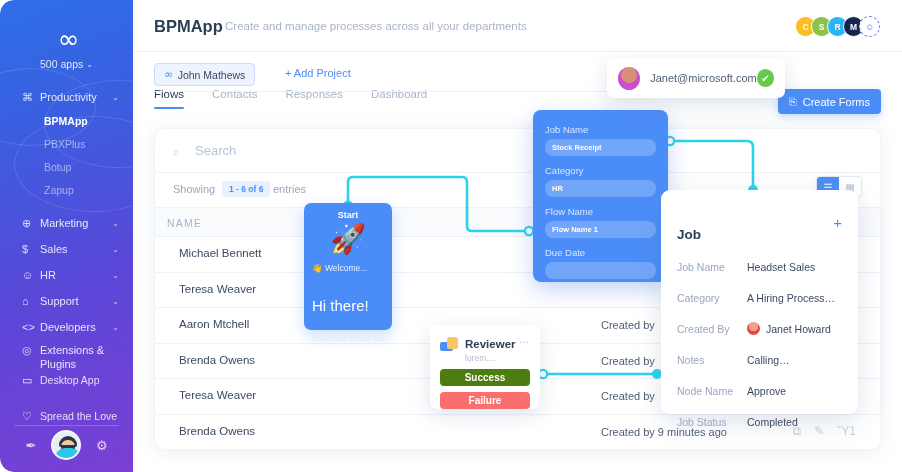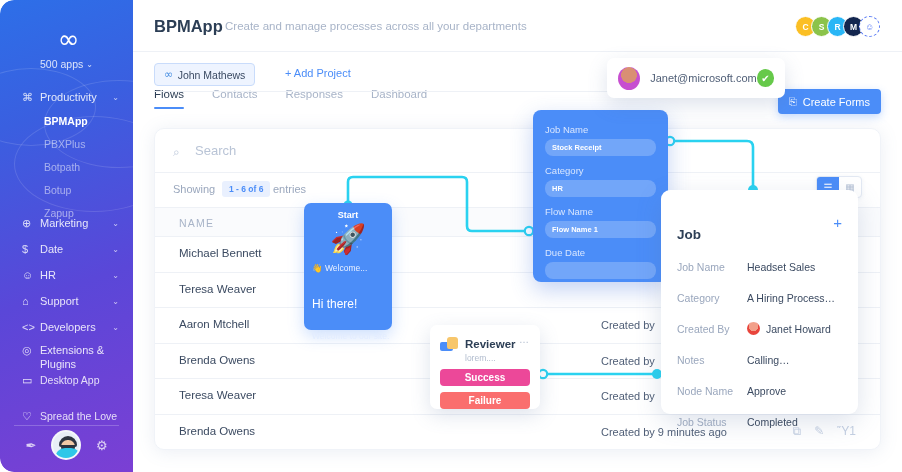--- a/index.html
+++ b/index.html
@@ -135,41 +135,41 @@
 
   .viewtoggle { position:absolute; right:18px; top:3px; display:flex;
                 border:1px solid #e3e9f3; border-radius:4px; overflow:hidden;
                 background:#fff; box-shadow: 0 1px 4px rgba(100,125,170,.10); }
   .vt { width: 22px; height: 20px; display:flex; align-items:center; justify-content:center;
         font-size: 10px; color:#b4c0d4; }
   .vt.active { background:#4b8df8; color:#fff; }
 
   .thead { height: 30px; background:#fafbfd; border-top:1px solid #eef1f6;
            border-bottom: 1px solid #eef1f6; position: relative; }
-  .th-name { position:absolute; left:24px; top:9px; font-size:10.5px; color:#a8b4c8;
+  .th-name { position:absolute; left:12px; top:9px; font-size:10.5px; color:#a8b4c8;
              letter-spacing: 1.2px; }
   .trow { height: 35.5px; position:relative; border-bottom: 1px solid #eef1f6; }
   .trow:last-child { border-bottom: none; }
   .td-name { position:absolute; left:24px; top:10px; font-size:11.5px; color:#3b4a61; }
   .td-created { position:absolute; left:446px; top:11px; font-size:11px; color:#4f5e76; }
   .row-actions { position:absolute; right:24px; top:9px; display:flex; gap:13px; }
   .ra { font-size: 12px; color:#c5d0e2; }
 
   
   #overlay { position:absolute; left:0; top:0; width:902px; height:472px; pointer-events:none; }
 
   
   .start-card {
     position:absolute; left:304px; top:203px; width:88px; height:127px;
     background:#4b8df8; border-radius:7px; box-shadow: 0 6px 16px rgba(75,141,248,.28);
   }
   .start-title { text-align:center; color:#fff; font-size:9px; font-weight:bold; margin-top:7px; }
   .rocket { text-align:center; font-size:29px; margin-top:5px; line-height:1; }
   .start-wel { color:#eaf1ff; font-size:8.5px; margin: 9px 0 9px 8px; }
-  .start-hi { color:#fff; font-size:12px; margin: 24px 0 0 8px; }
+  .start-hi { color:#fff; font-size:15px; margin: 24px 0 0 8px; }
   .start-msg { color:#e2ecff; font-size:8.5px; margin: 20px 0 0 8px; }
 
   
   .jn-card {
     position:absolute; left:533px; top:110px; width:135px; height:172px;
     background:#4b8df8; border-radius:8px; box-shadow: 0 8px 22px rgba(60,110,220,.30);
     padding: 14px 12px 0 12px;
   }
   .jn-lab { color:#d8e6ff; font-size:9.5px; margin-bottom:4px; }
   .jn-inp { height:17px; background:rgba(255,255,255,.22); border-radius:8px;
@@ -201,21 +201,21 @@
   .rev-ic { width:19px; height:16px; position:relative; margin-right:6px; margin-top:3px; }
   .rev-ic .b1 { position:absolute; left:0; top:5px; width:13px; height:9px;
                 background:#4b8df8; border-radius:2px; }
   .rev-ic .b2 { position:absolute; left:7px; top:0px; width:11px; height:12px;
                 background:#f7c66b; border-radius:3px 3px 2px 2px; }
   .rev-name { font-size:11.5px; color:#2c3e55; font-weight:bold; line-height:1.1; }
   .rev-sub { font-size:8.5px; color:#b0bbcd; margin-top:1px; }
   .rev-dots { margin-left:auto; font-size:10px; color:#b0bbcd; letter-spacing:1px; }
   .rev-btn { height:17px; border-radius:4px; display:flex; align-items:center;
              justify-content:center; color:#fff; font-size:10px; font-weight:bold; margin-top:6px; }
-  .rev-btn.ok { background:#ec4899; }
+  .rev-btn.ok { background:#4d7c0f; }
   .rev-btn.no { background:#fa6e6e; }
 
   
   .toast {
     position:absolute; left:607px; top:58px; width:178px; height:40px;
     background:#fff; border-radius:7px; box-shadow: 0 7px 20px rgba(90,115,160,.20);
     display:flex; align-items:center; padding: 0 11px;
   }
   .toast-av { width:23px; height:23px; border-radius:50%;
               background: radial-gradient(circle at 50% 35%, #d98f74 0 42%, #c74fd0 43% 100%);
@@ -242,34 +242,33 @@
     </div>
 
     <div style="position:absolute; left:0; top:84px; width:133px;">
       <div class="sb-group">
         <span class="gicon">⌘</span>
         <span class="glabel">Productivity</span>
         <span class="gchev">⌄</span>
       </div>
       <div class="sb-sub active">BPMApp</div>
       <div class="sb-sub">PBXPlus</div>
-      <div class="sb-sub">Botpath</div>
       <div class="sb-sub">Botup</div>
       <div class="sb-sub">Zapup</div>
     </div>
 
     <div style="position:absolute; left:0; top:210px; width:133px;">
       <div class="sb-group">
         <span class="gicon">⊕</span>
         <span class="glabel">Marketing</span>
         <span class="gchev">⌄</span>
       </div>
       <div class="sb-group">
         <span class="gicon">$</span>
-        <span class="glabel">Date</span>
+        <span class="glabel">Sales</span>
         <span class="gchev">⌄</span>
       </div>
       <div class="sb-group">
         <span class="gicon">☺</span>
         <span class="glabel">HR</span>
         <span class="gchev">⌄</span>
       </div>
       <div class="sb-group">
         <span class="gicon">⌂</span>
         <span class="glabel">Support</span>

